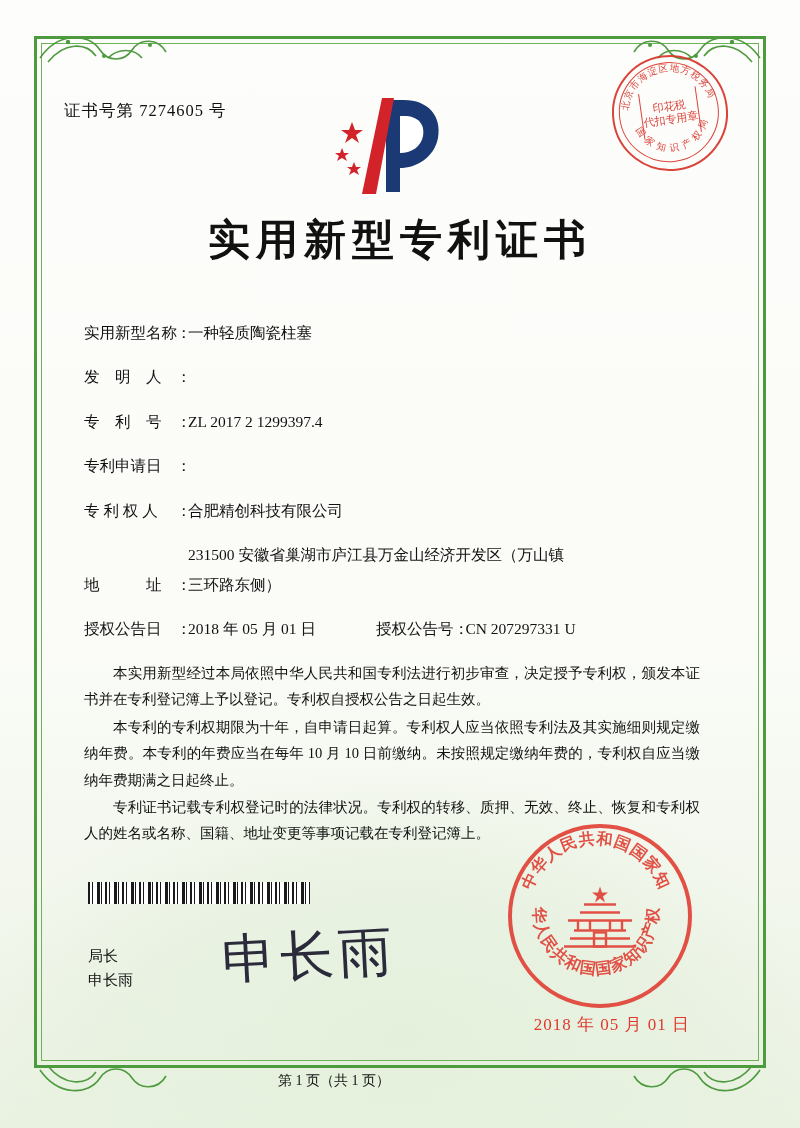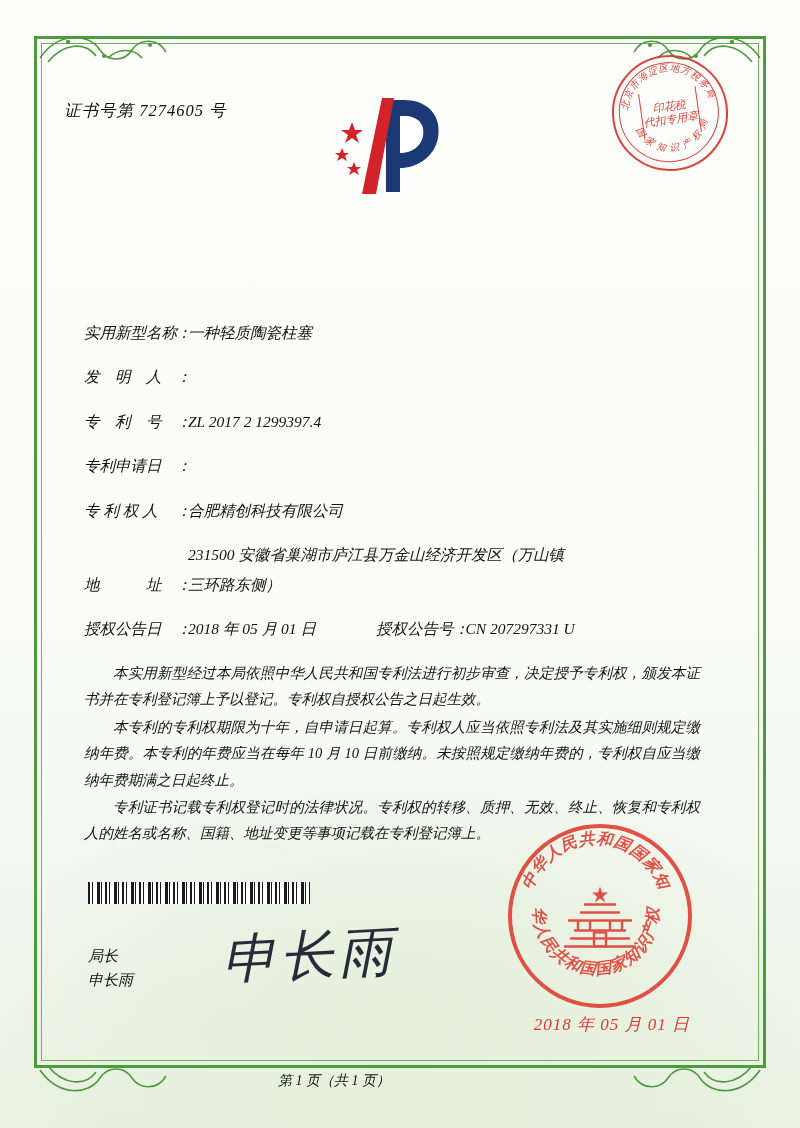--- a/index.html
+++ b/index.html
@@ -14,21 +14,20 @@
     overflow: hidden;
   }
 
   .page {
     position: relative;
     width: 800px;
     height: 1128px;
     background:
       radial-gradient(ellipse 600px 380px at 50% 92%, #e4f0dc 0%, rgba(228,240,220,0.55) 45%, rgba(255,255,255,0) 72%),
       linear-gradient(180deg, #fdfdfb 0%, #fbfcf8 55%, #f3f7ee 78%, #eaf2e2 100%);
-    font-style: italic;
   }
 
   
   .border-outer {
     position: absolute;
     left: 34px;
     top: 36px;
     width: 732px;
     height: 1032px;
     border: 3px solid #4e9a3f;
@@ -376,20 +375,21 @@
       <text text-anchor="middle">
         <textPath href="#arcBottom" startOffset="50%">国 家 知 识 产 权 局</textPath>
       </text>
     </svg>
     <div class="center-box">
       <span>印花税</span>
       <span>代扣专用章</span>
     </div>
   </div>
 
+  <div class="cert-title">实用新型专利证书</div>
 
   <div class="fields">
 
     <div class="field-row">
       <div class="field-label">实用新型名称</div>
       <div class="field-colon">：</div>
       <div class="field-value">一种轻质陶瓷柱塞</div>
     </div>
 
     <div class="field-row">

